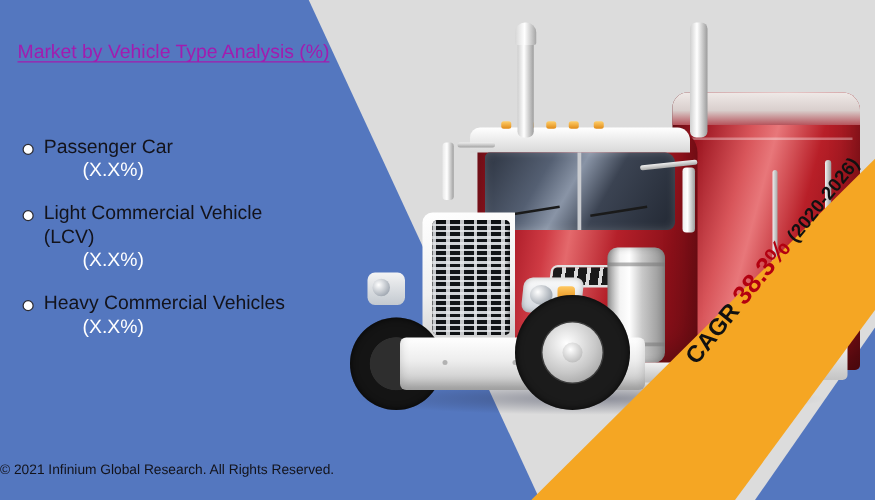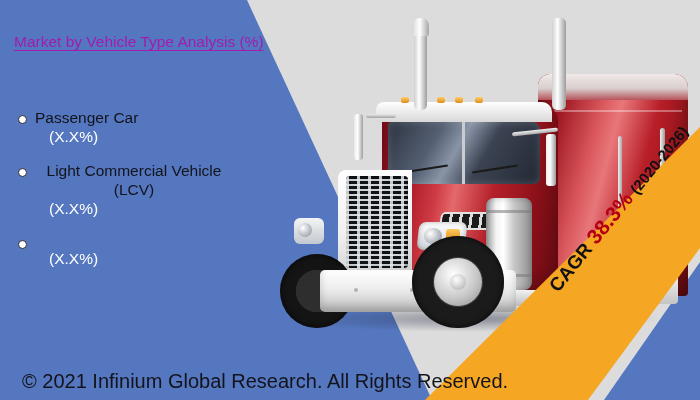--- a/index.html
+++ b/index.html
@@ -21,28 +21,28 @@
 
   
   .title{position:absolute;left:19px;top:4px;font-size:23.5px;color:#cc0000;
       font-weight:bold;letter-spacing:-.2px;white-space:nowrap;}
   .subtitle{position:absolute;left:14px;top:33px;font-size:15.5px;color:#a21caf;
       text-decoration:underline;text-underline-offset:3px;white-space:nowrap;}
 
   
   .bullets{position:absolute;left:18px;top:108px;width:215px;}
   .bullet-item{margin-bottom:15px;}
-  .bullet-row{display:flex;align-items:flex-start;text-align:center;}
+  .bullet-row{display:flex;align-items:flex-start;}
   .dot{flex:0 0 auto;width:7px;height:7px;border-radius:50%;background:#ffffff;
       border:1px solid #2b2b33;margin-top:7px;margin-right:8px;}
   .bullet-label{font-size:15.5px;color:#13131b;line-height:19px;}
-  .bullet-value{font-size:15.5px;color:#ffffff;line-height:19px;margin-left:31px;}
-
-  
-  .footer{position:absolute;left:22px;top:370px;font-size:20px;color:#13131b;white-space:nowrap;}
+  .bullet-value{font-size:15.5px;color:#ffffff;line-height:19px;margin-left:48px;}
+
+  
+  .footer{position:absolute;left:0;top:370px;font-size:11px;color:#13131b;white-space:nowrap;}
 
   
   .cagr{position:absolute;left:498px;top:196px;width:240px;text-align:center;
       transform:rotate(-51deg);transform-origin:50% 50%;white-space:nowrap;
       font-size:19px;font-weight:bold;color:#111111;}
   .cagr .val{color:#b30010;font-size:21px;}
   .cagr .yrs{font-size:15px;}
 
   
   .truck{position:absolute;left:262px;top:18px;width:420px;height:330px;}
@@ -262,20 +262,21 @@
       <div class="bullet-row">
         <span class="dot"></span>
         <span class="bullet-label">Light Commercial Vehicle (LCV)</span>
       </div>
       <div class="bullet-value">(X.X%)</div>
     </div>
 
     <div class="bullet-item">
       <div class="bullet-row">
         <span class="dot"></span>
+        <span class="bullet-label">Heavy Commercial Vehicles</span>
       </div>
       <div class="bullet-value">(X.X%)</div>
     </div>
 
   </div>
 
   <div class="footer">© 2021 Infinium Global Research. All Rights Reserved.</div>
 
 </div>
 

